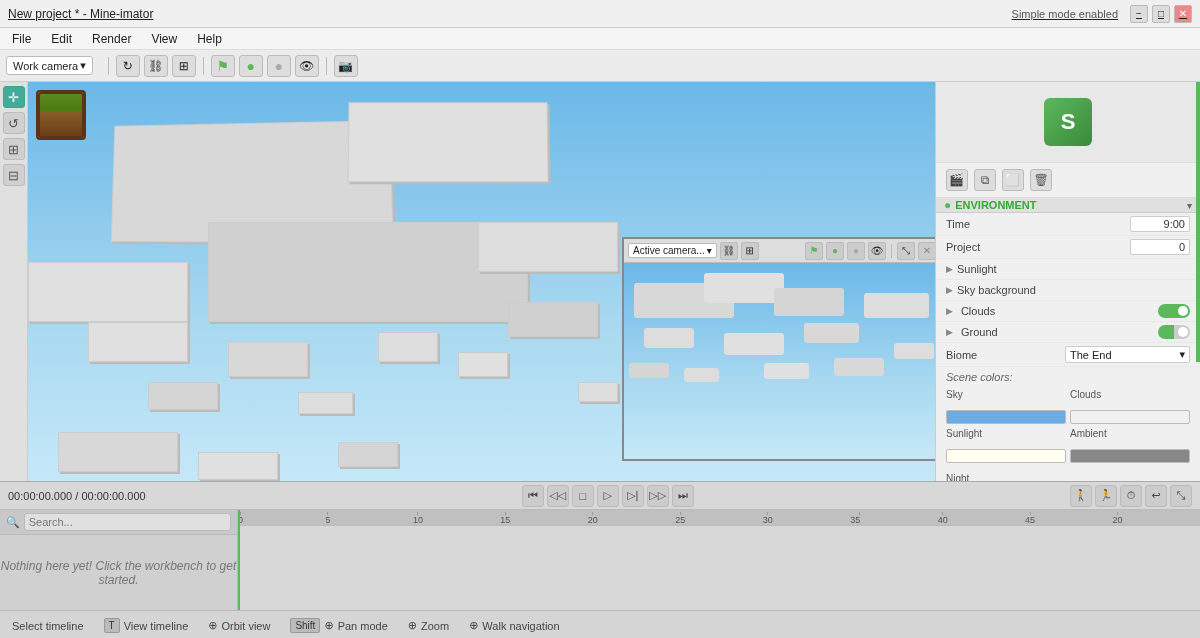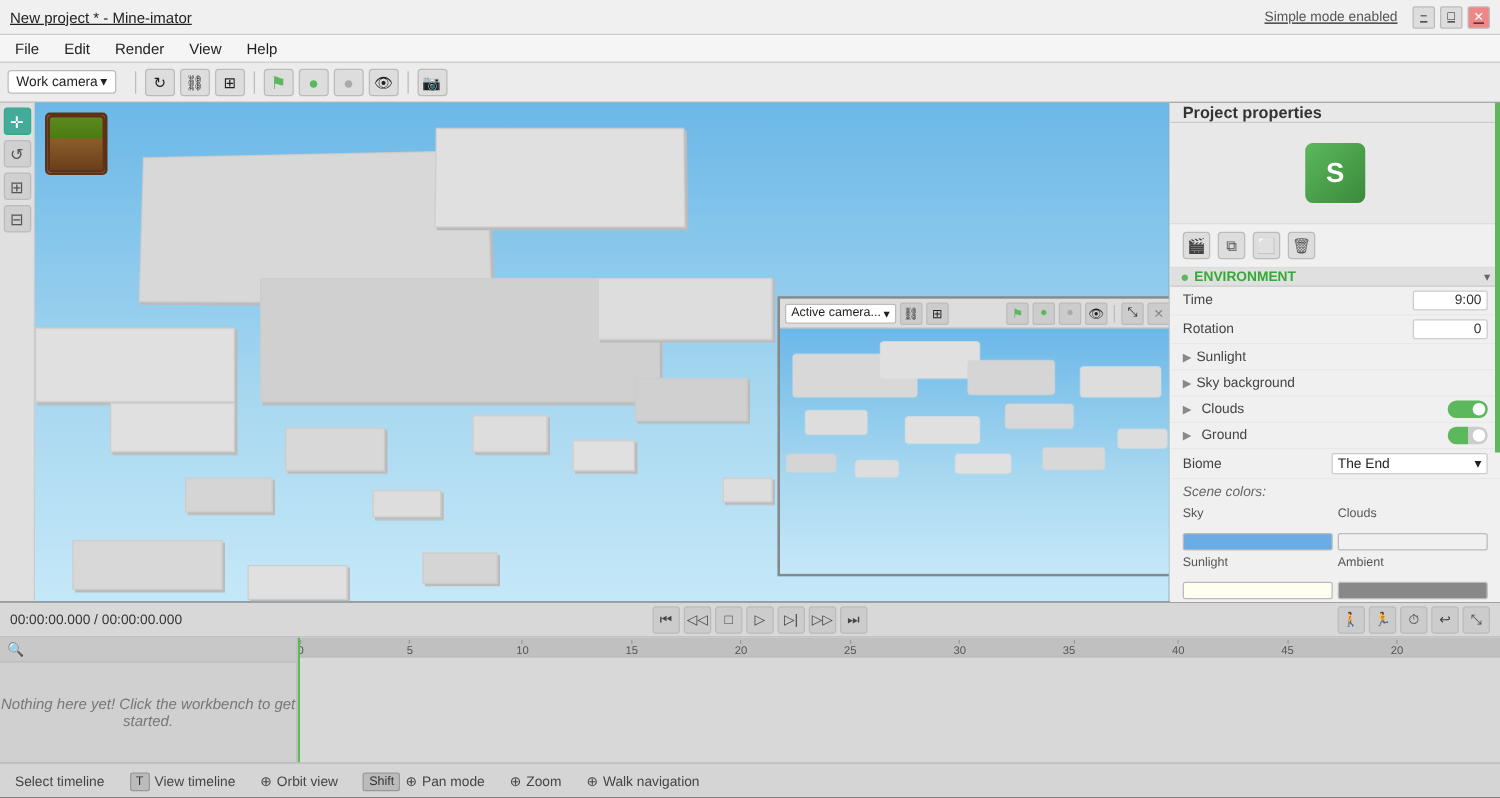--- a/index.html
+++ b/index.html
@@ -543,23 +543,20 @@
         <div class="sub-cloud" style="left:140px;top:100px;width:45px;height:16px;background:#e0e0e0;"></div>
         <div class="sub-cloud" style="left:210px;top:95px;width:50px;height:18px;background:#d8d8d8;"></div>
         <div class="sub-cloud" style="left:270px;top:80px;width:40px;height:16px;background:#ddd;"></div>
       </div>
     </div>
 
   </div>
 
   <div id="rightpanel">
 
-    <div id="project-title">
-      <span>Project properties</span>
-    </div>
 
     <div style="display:flex;justify-content:center;padding:8px;background:#e8e8e8;border-bottom:1px solid #ddd;">
       <div id="project-logo" style="width:48px;height:48px;background:linear-gradient(135deg,#5cb85c,#3a8a3a);display:flex;align-items:center;justify-content:center;border-radius:6px;font-size:22px;color:#fff;font-weight:bold;">
         <span>S</span>
       </div>
     </div>
 
     <div id="proj-icons">
       <div class="proj-icon-btn">
           <span>🎬</span>
@@ -582,21 +579,21 @@
       </div>
       <span class="sec-arrow">▾</span>
     </div>
 
     <div class="prop-row">
       <span class="prop-label">Time</span>
       <div class="prop-value">9:00</div>
     </div>
 
     <div class="prop-row">
-      <span class="prop-label">Rotation</span>
+      <span class="prop-label">Project</span>
       <div class="prop-value">0</div>
     </div>
 
     <div class="prop-expand">
       <span class="arrow">▶</span>
       <span>Sunlight</span>
     </div>
 
     <div class="prop-expand">
       <span class="arrow">▶</span>
@@ -690,20 +687,21 @@
           <span>⤡</span>
         </div>
     </div>
   </div>
 
   <div id="timeline-body" style="display:flex;height:calc(159px - 28px - 30px);">
 
     <div id="timeline-left" style="width:238px;background:#d0d0d0;border-right:1px solid #bbb;display:flex;flex-direction:column;">
       <div id="search-bar" style="display:flex;align-items:center;padding:3px 6px;background:#c8c8c8;border-bottom:1px solid #bbb;">
         <span class="search-icon">🔍</span>
+        <input id="search-input" type="text" style="flex: 1 1 0%; font-size: 11px; background: rgb(224, 224, 224); border: 1px solid rgb(187, 187, 187); border-radius: 3px; padding: 2px 4px; outline: none;" placeholder="Search...">
       </div>
       <div id="timeline-empty">
         <span>Nothing here yet! Click the workbench to get started.</span>
       </div>
     </div>
 
     <div id="timeline-right" style="flex:1;position:relative;background:#d8d8d8;overflow:hidden;">
       <div id="ruler" style="height:16px;background:#c0c0c0;border-bottom:1px solid #bbb;position:relative;display:flex;align-items:flex-end;">
 
       <div class="ruler-mark" style="left: 0%; position: absolute; bottom: 0px; display: flex; flex-direction: column; align-items: center; font-size: 9px; color: rgb(102, 102, 102);">

